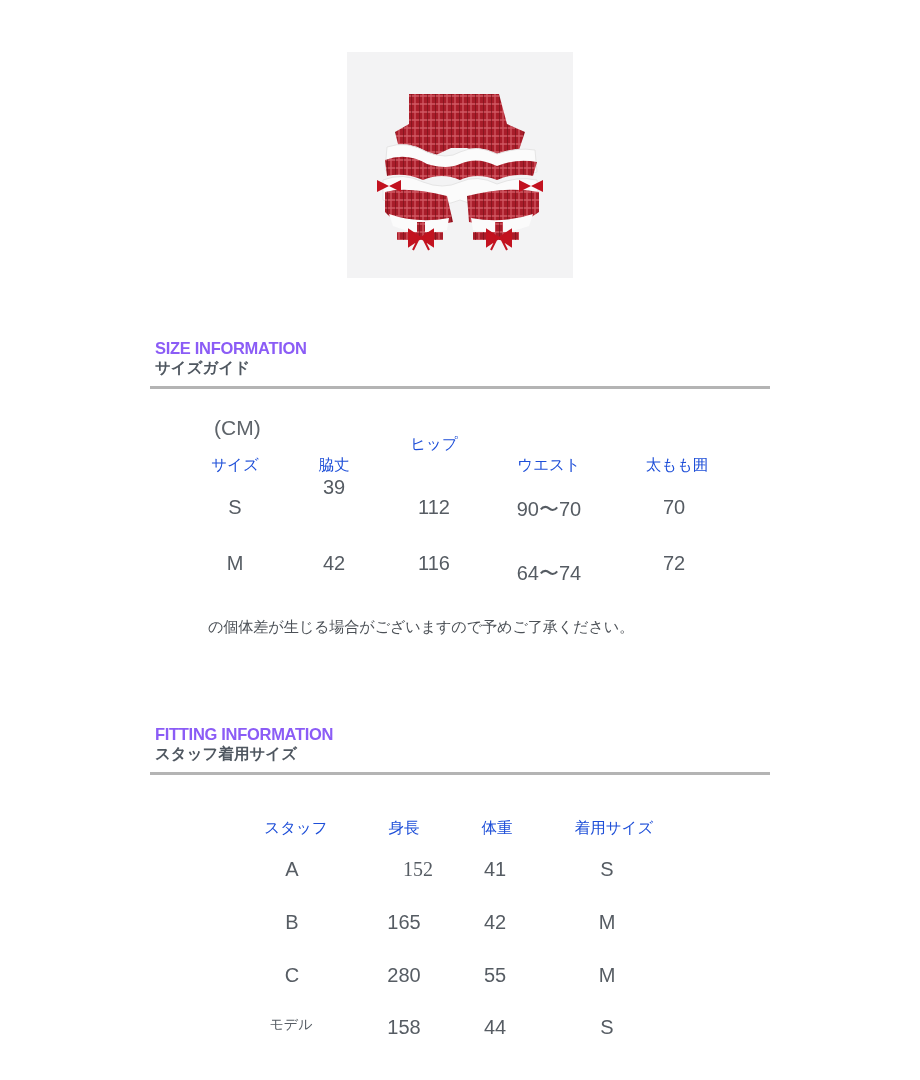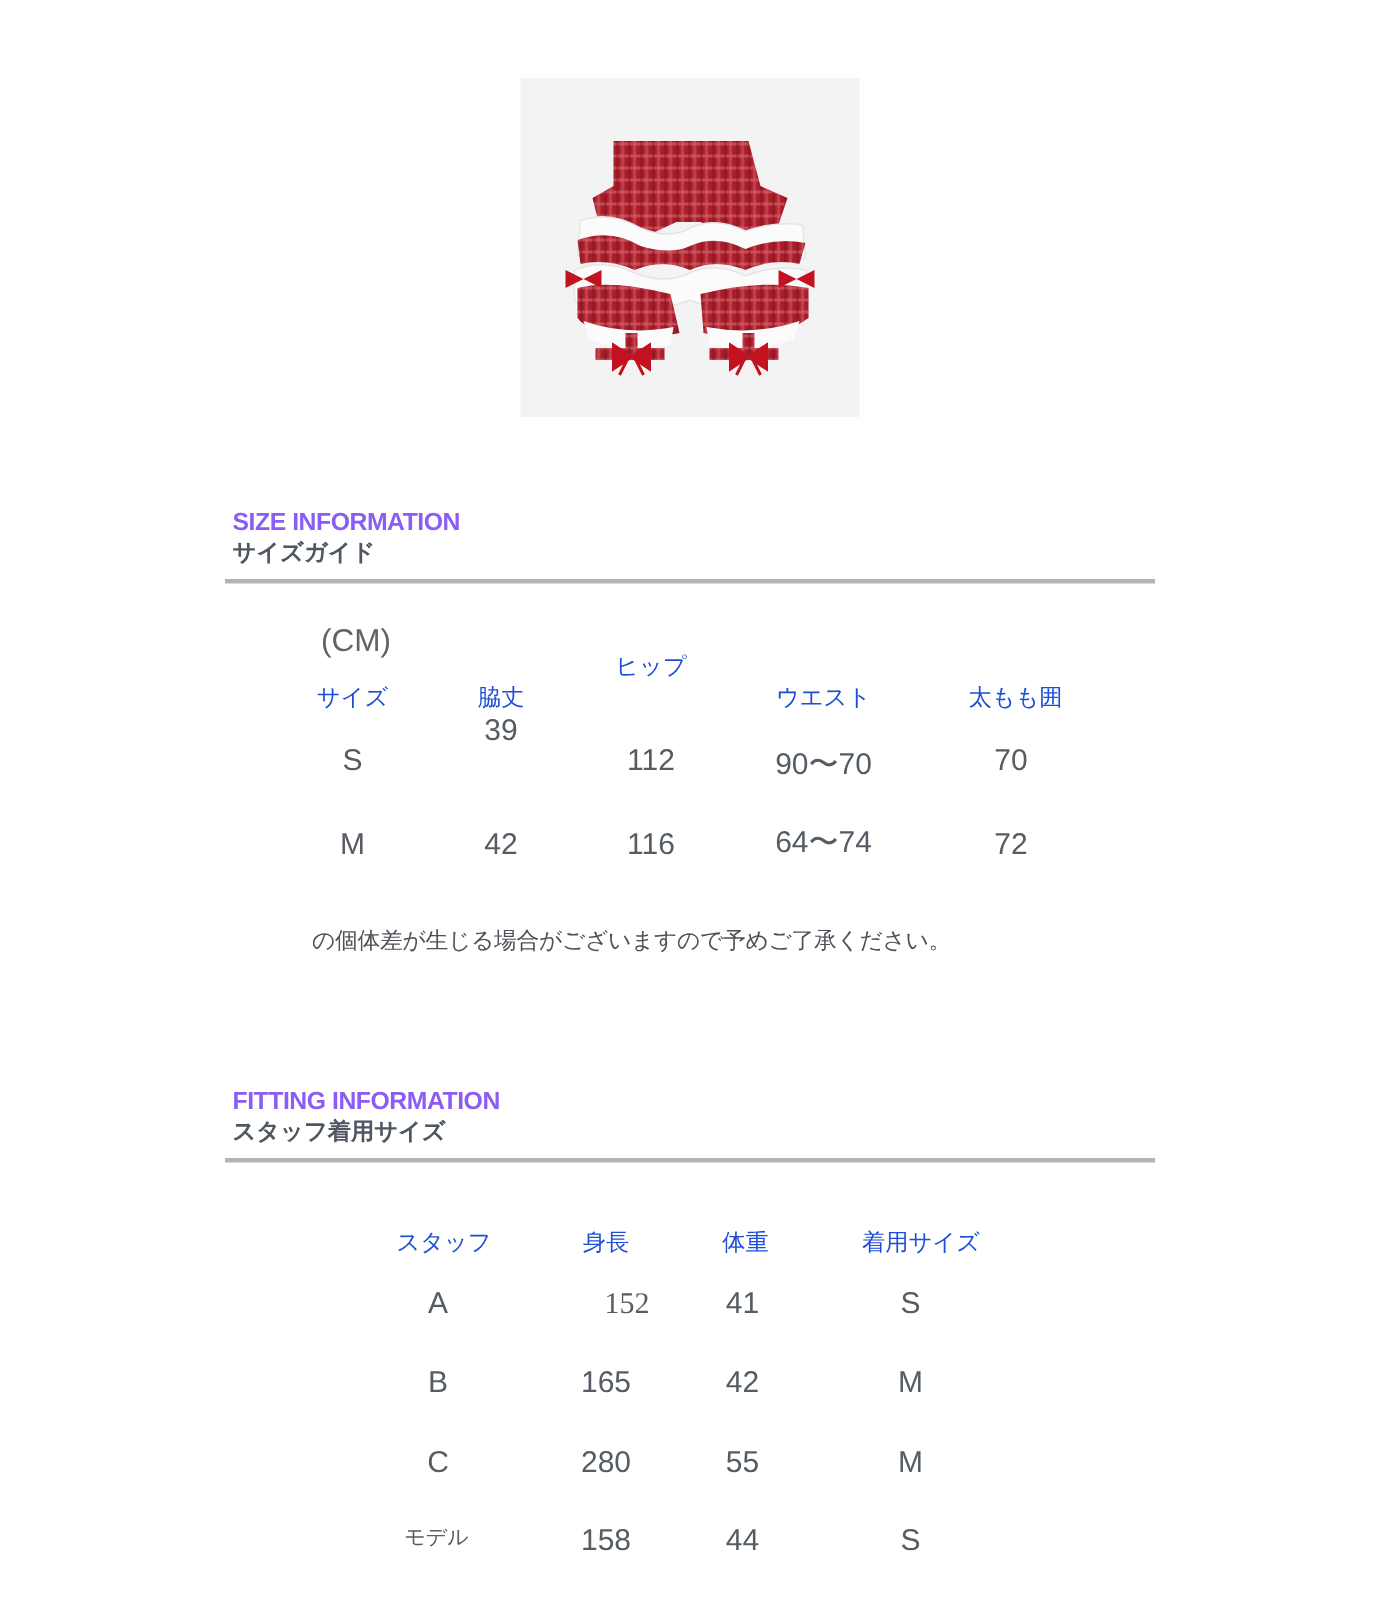--- a/index.html
+++ b/index.html
@@ -80,21 +80,21 @@
     <div class="cell val" style="left:334px; top:476px;">39</div>
     <div class="cell val" style="left:434px; top:496px;">112</div>
     <div class="cell val" style="left:549px; top:496px;">90〜70</div>
     <div class="cell val" style="left:674px; top:496px;">70</div>
   </div>
 
   <div>
     <div class="cell val" style="left:235px; top:552px;">M</div>
     <div class="cell val" style="left:334px; top:552px;">42</div>
     <div class="cell val" style="left:434px; top:552px;">116</div>
-    <div class="cell val" style="left:549px; top:548px;">64〜74</div>
+    <div class="cell val" style="left:549px; top:560px;">64〜74</div>
     <div class="cell val" style="left:674px; top:552px;">72</div>
   </div>
 </div>
 
 <div class="note">
   <div>の個体差が生じる場合がございますので予めご了承ください。</div>
 </div>
 
 <div class="section-heading" style="top:724px;">
   <div class="en">FITTING INFORMATION</div>

